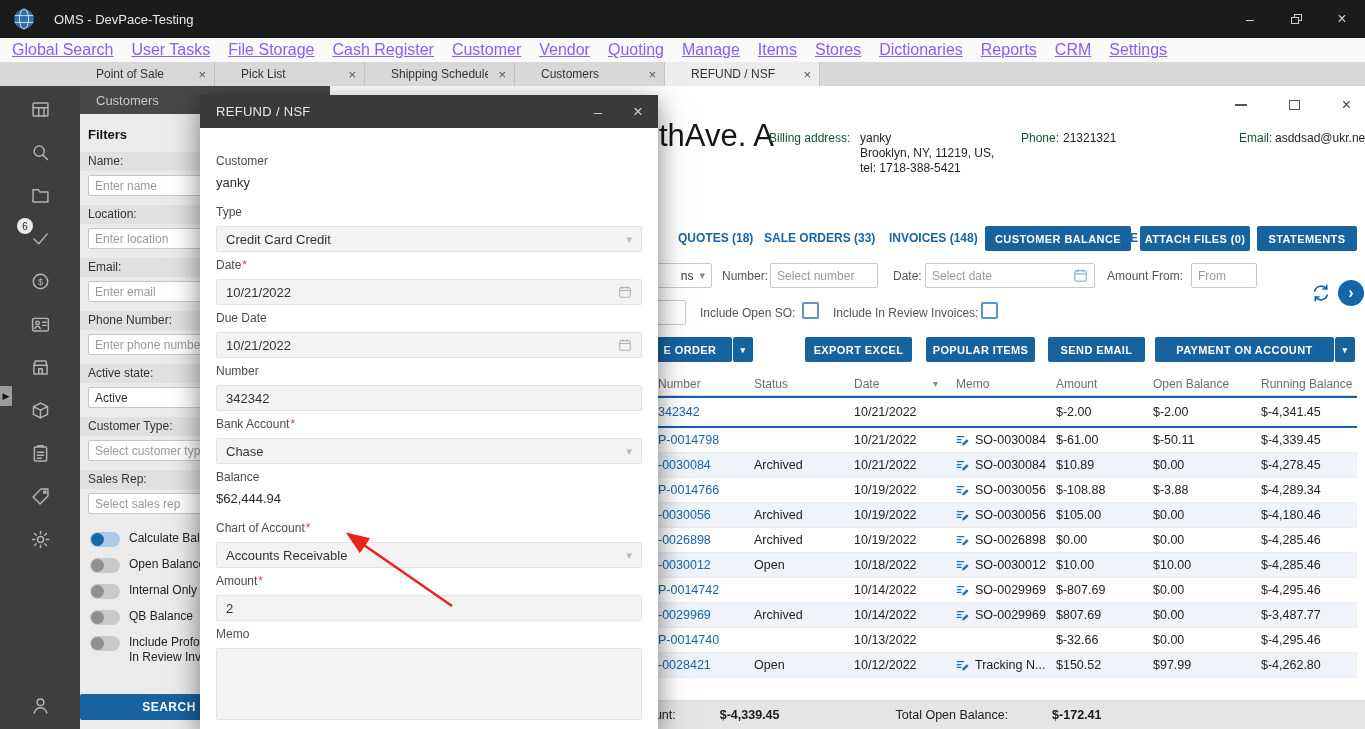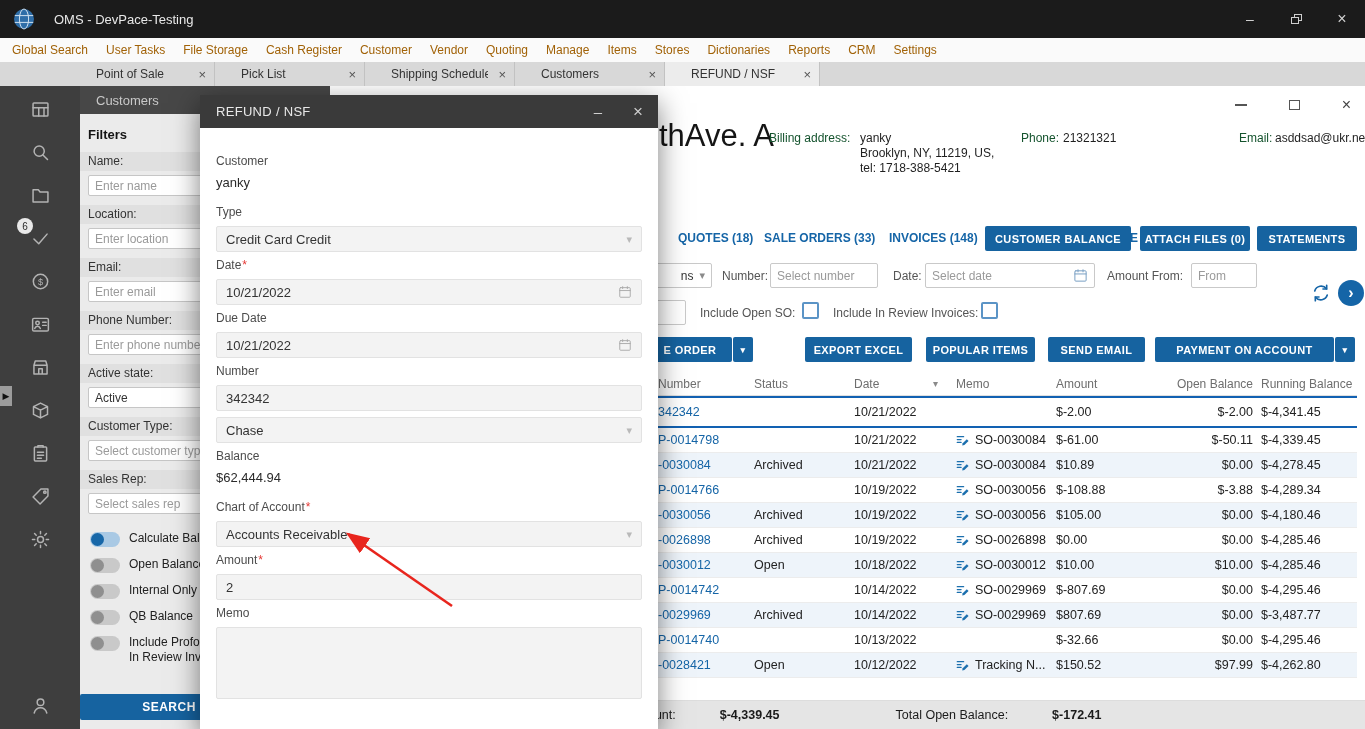--- a/index.html
+++ b/index.html
@@ -13,21 +13,21 @@
   #app-icon{width:22px;height:22px;margin-left:13px;flex:none;}
   #title{color:#e8e8e8;font-size:13px;margin-left:19px;}
   #tb-controls{margin-left:auto;display:flex;height:100%;}
   .tb-btn{width:46px;height:100%;display:flex;align-items:center;justify-content:center;color:#cfcfcf;font-size:14px;}
   .rest{position:relative;width:11px;height:10px;display:inline-block;}
   .rest .r1{position:absolute;left:3px;top:0;width:8px;height:7px;border:1px solid #cfcfcf;}
   .rest .r2{position:absolute;left:0;top:3px;width:8px;height:7px;border:1px solid #cfcfcf;background:#1b1b1b;}
 
   
   #menubar{position:absolute;left:0;top:38px;width:100%;height:24px;background:#fafafa;display:flex;align-items:center;padding-left:3px;z-index:70;}
-  .menu-item{padding:0 9px;font-size:12px;color:#a16207;line-height:24px;white-space:nowrap;cursor:default;}
+  .menu-item{padding:0 9px;font-size:16px;color:#8b5cf6;line-height:24px;white-space:nowrap;cursor:default;text-decoration:underline;}
 
   
   #tabbar{position:absolute;left:0;top:62px;width:100%;height:24px;background:#d8d8d8;display:flex;padding-left:70px;z-index:70;}
   .tab{display:flex;align-items:center;padding:0 8px 0 12px;font-size:12px;color:#333;border-right:1px solid #c2c2c2;background:#d8d8d8;flex:none;}
   .tab.active{background:#ececec;}
   .tab-label{margin-right:auto;white-space:nowrap;overflow:hidden;margin-left:14px;}
   .tab-close{margin-left:10px;color:#555;font-size:13px;line-height:1;cursor:pointer;}
 
   
   #content-bg{position:absolute;left:80px;top:86px;right:0;bottom:0;background:#fff;z-index:0;}
@@ -118,21 +118,21 @@
   .tr{display:flex;align-items:center;height:25px;border-bottom:1px solid #ececec;font-size:12.5px;color:#222;background:#fff;}
   .tr.head{height:24px;color:#6e6e6e;font-size:12px;border-bottom:1px solid #e0e0e0;}
   .tr.sel{height:32px;border-top:2px solid #1261b2;border-bottom:2px solid #1261b2;}
   .tr.alt{background:#eef4fa;}
   .c{padding-left:8px;display:flex;align-items:center;overflow:hidden;white-space:nowrap;flex:none;height:100%;}
   .c0{width:88px;padding-left:0;}
   .c1{width:100px;}
   .c2{width:102px;}
   .c3{width:100px;}
   .c4{width:97px;}
-  .c5{width:108px;justify-content:flex-end;}
+  .c5{width:108px;}
   .c6{flex:1 1 auto;}
   .numlink{color:#1565a7;cursor:pointer;}
   .hdr-caret{margin-left:auto;padding-right:10px;color:#8a8a8a;font-size:10px;cursor:pointer;}
   .memo-ic{display:flex;margin-right:5px;flex:none;}
   .memo-ic svg{width:14px;height:13px;}
 
   
   #totals{position:absolute;left:600px;right:0;top:700px;height:29px;background:#e5e5e5;border-top:1px solid #ddd;display:flex;align-items:center;justify-content:flex-start;font-size:12.5px;color:#1b1b1b;z-index:1;padding-right:10px;gap:38px;}
   #totals .tlabel{margin-right:6px;}
   #totals .tval{font-weight:bold;}
@@ -658,20 +658,21 @@
               <path d="M3 9.5h18M8 2.8v3.4M16 2.8v3.4"></path>
             </svg>
           </span>
       </div>
 
       <div class="m-label"><span>Number</span></div>
       <div class="m-input">
         <span>342342</span>
       </div>
 
+      <div class="m-label"><span>Bank Account</span><span class="req">*</span></div>
       <div class="m-select">
         <span>Chase</span>
         <span class="caret">▾</span>
       </div>
 
       <div class="m-label"><span>Balance</span></div>
       <div class="m-value">$62,444.94</div>
 
       <div class="m-label"><span>Chart of Account</span><span class="req">*</span></div>
       <div class="m-select">

